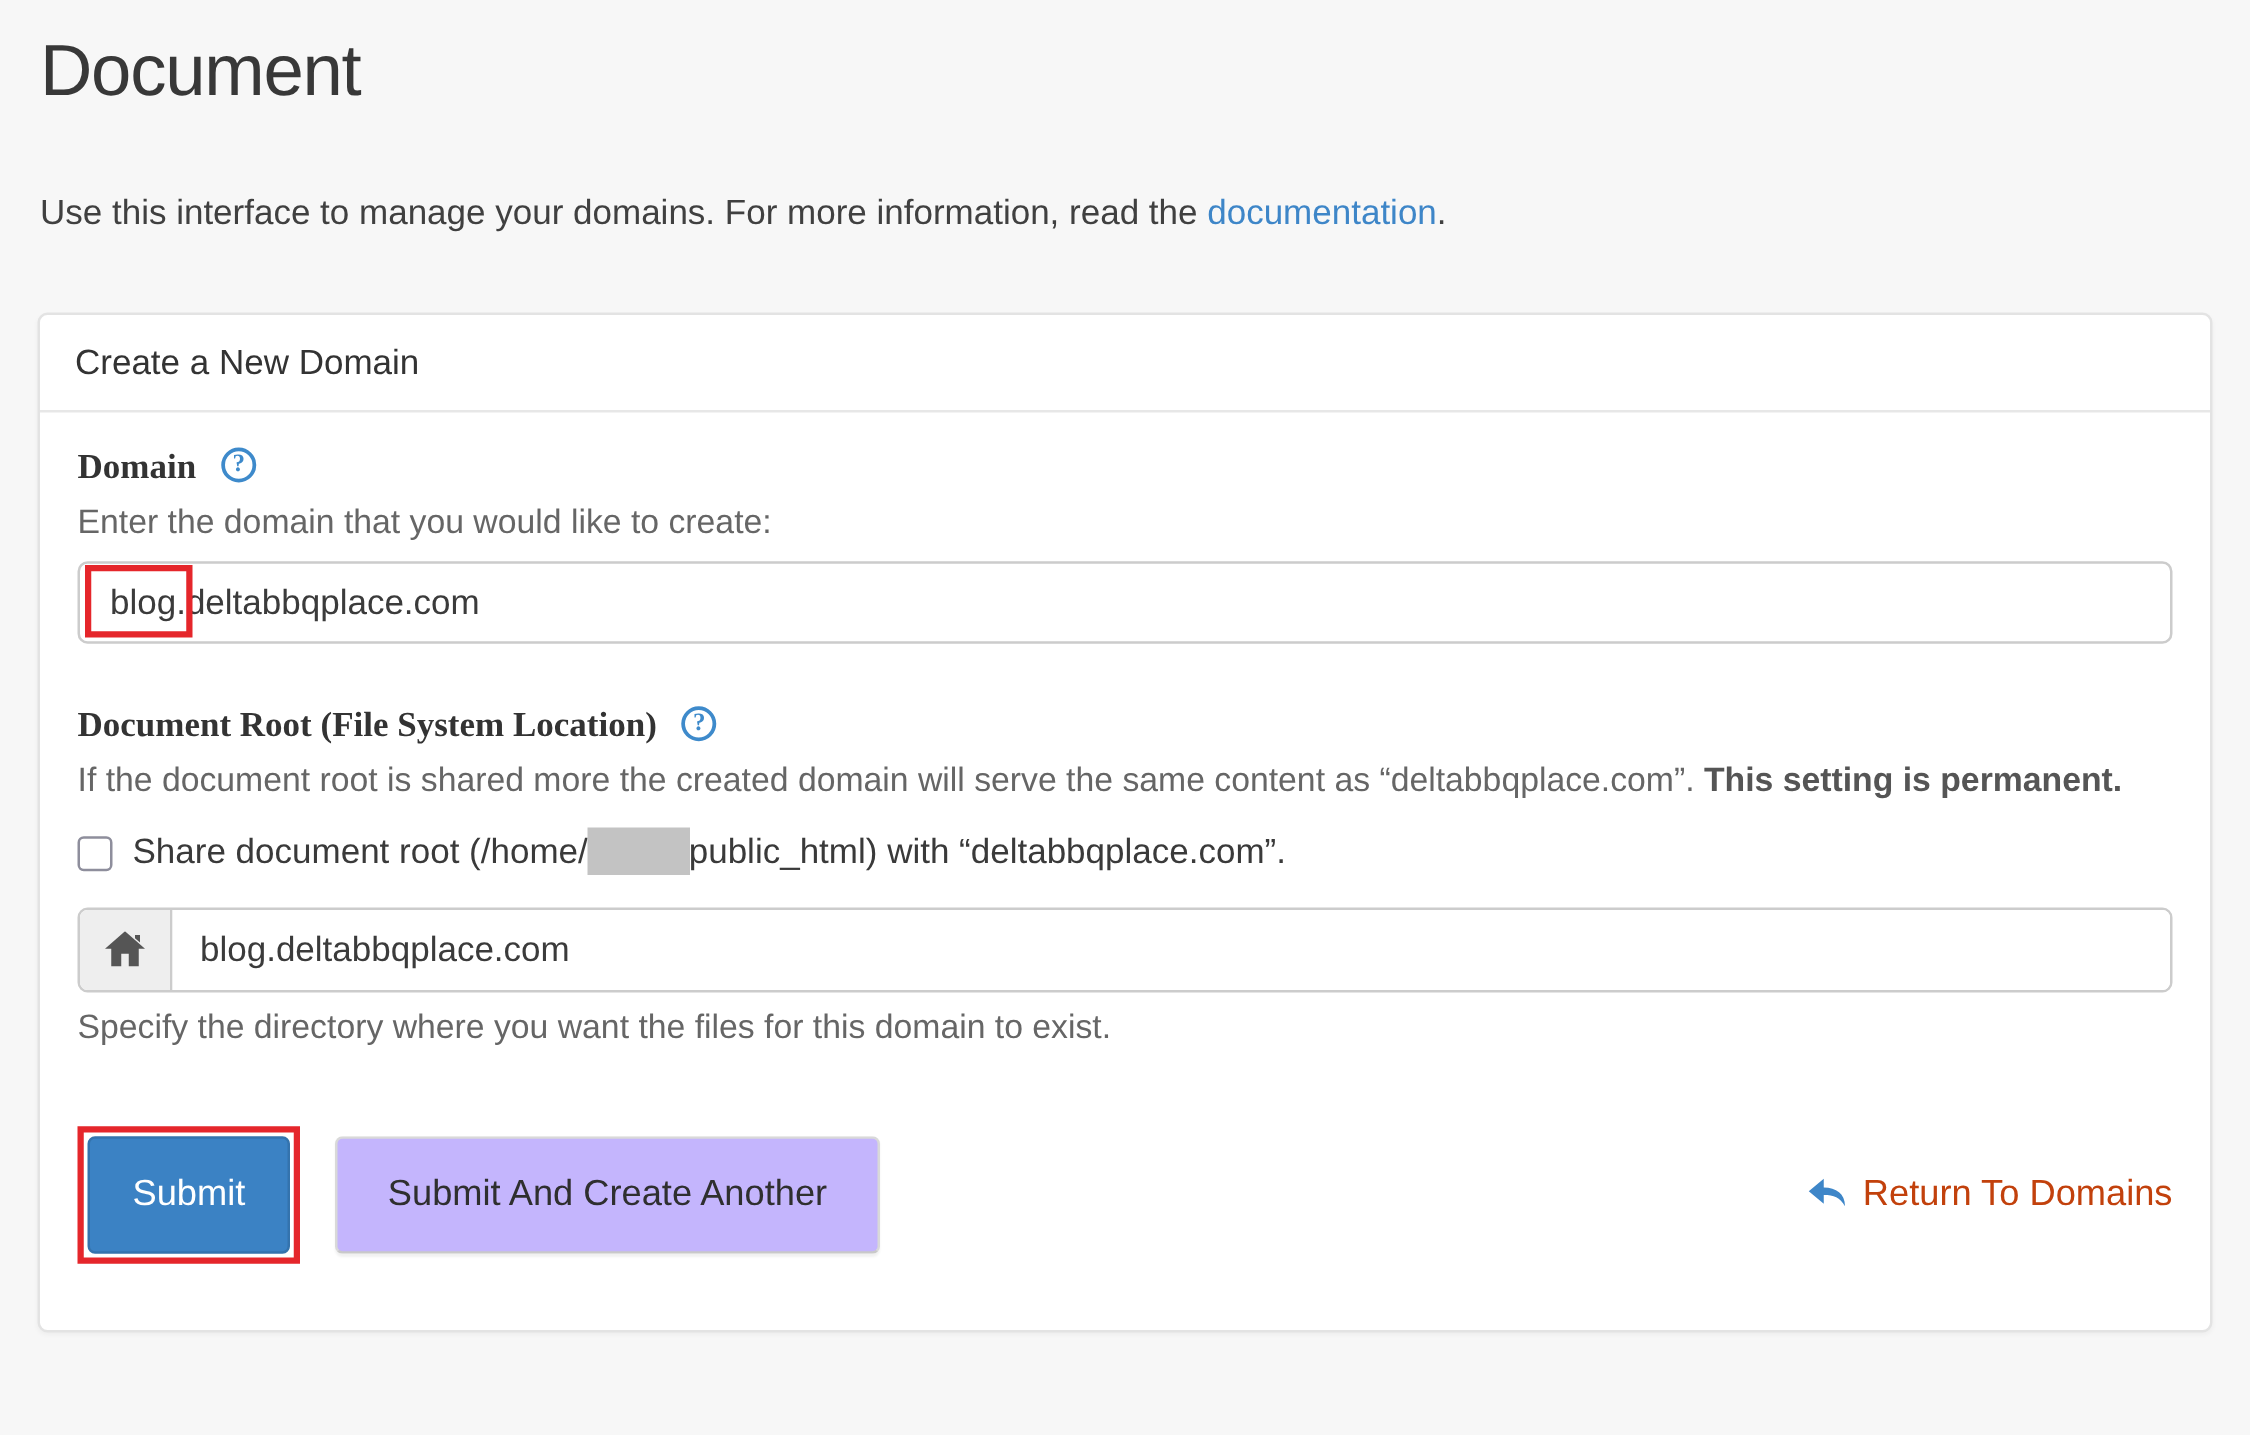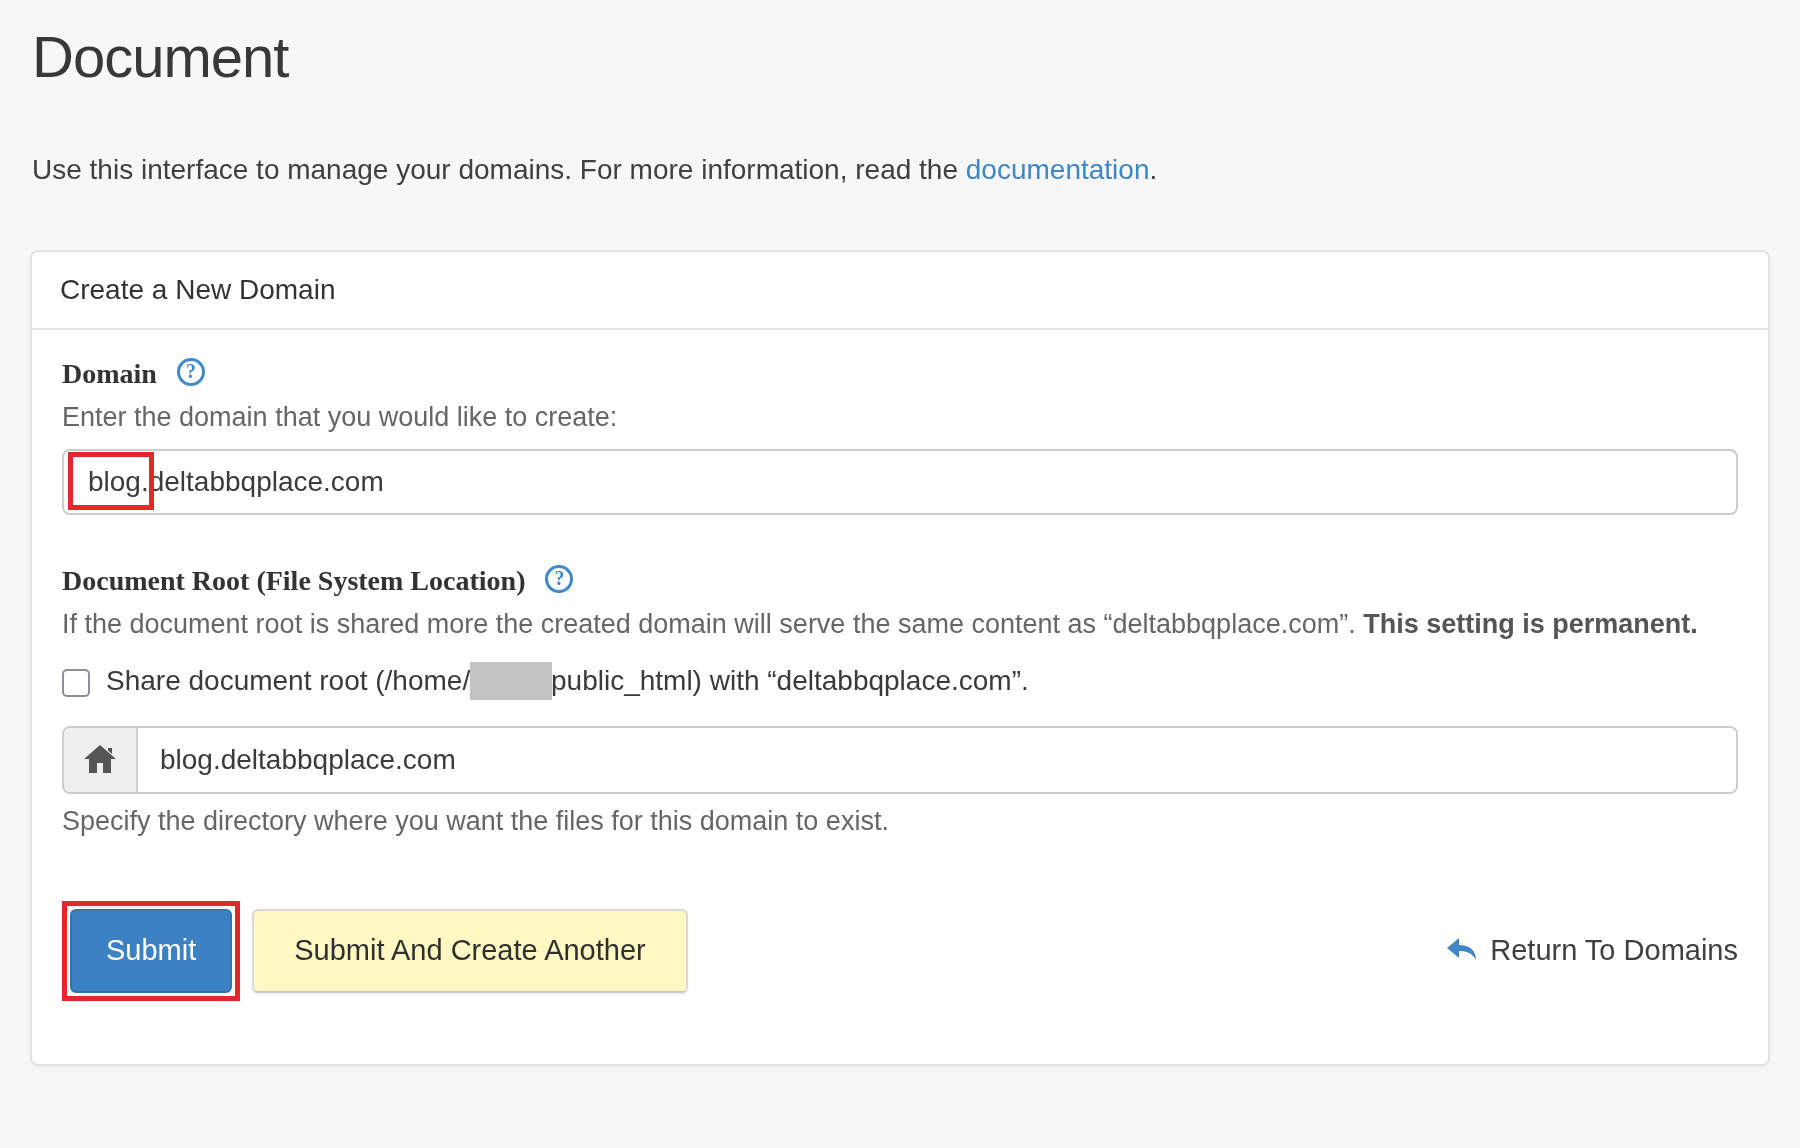--- a/index.html
+++ b/index.html
@@ -163,46 +163,46 @@
     margin-top:64px;
     display:flex;
     align-items:center;
   }
   .submit-annotation{
     border:5px solid #e5262b;
     padding:3px;
     display:inline-block;
   }
   .btn{
-    height:84px;
+    height:94px;
     font-family:"Liberation Sans", sans-serif;
     font-size:29px;
     border-radius:6px;
     cursor:pointer;
     box-sizing:border-box;
   }
   .btn-primary{
     background:#3b82c4;
     border:2px solid #3473ad;
     color:#ffffff;
     padding:0 34px;
   }
   .btn-default{
-    background:#fef9c3;
+    background:#c4b5fd;
     border:2px solid #d9d9d9;
     border-bottom-color:#c9c9c9;
     color:#2f2f2f;
     padding:0 40px;
-    margin-left:12px;
+    margin-left:28px;
     box-shadow:0 2px 2px rgba(0,0,0,0.06);
   }
   .return-link{
     margin-left:auto;
     display:flex;align-items:center;gap:12px;
-    color:#404040;
+    color:#c2410c;
     font-size:29px;
     text-decoration:none;
     cursor:pointer;
   }
 </style>
 </head>
 <body>
 
 <div class="inner">
 

